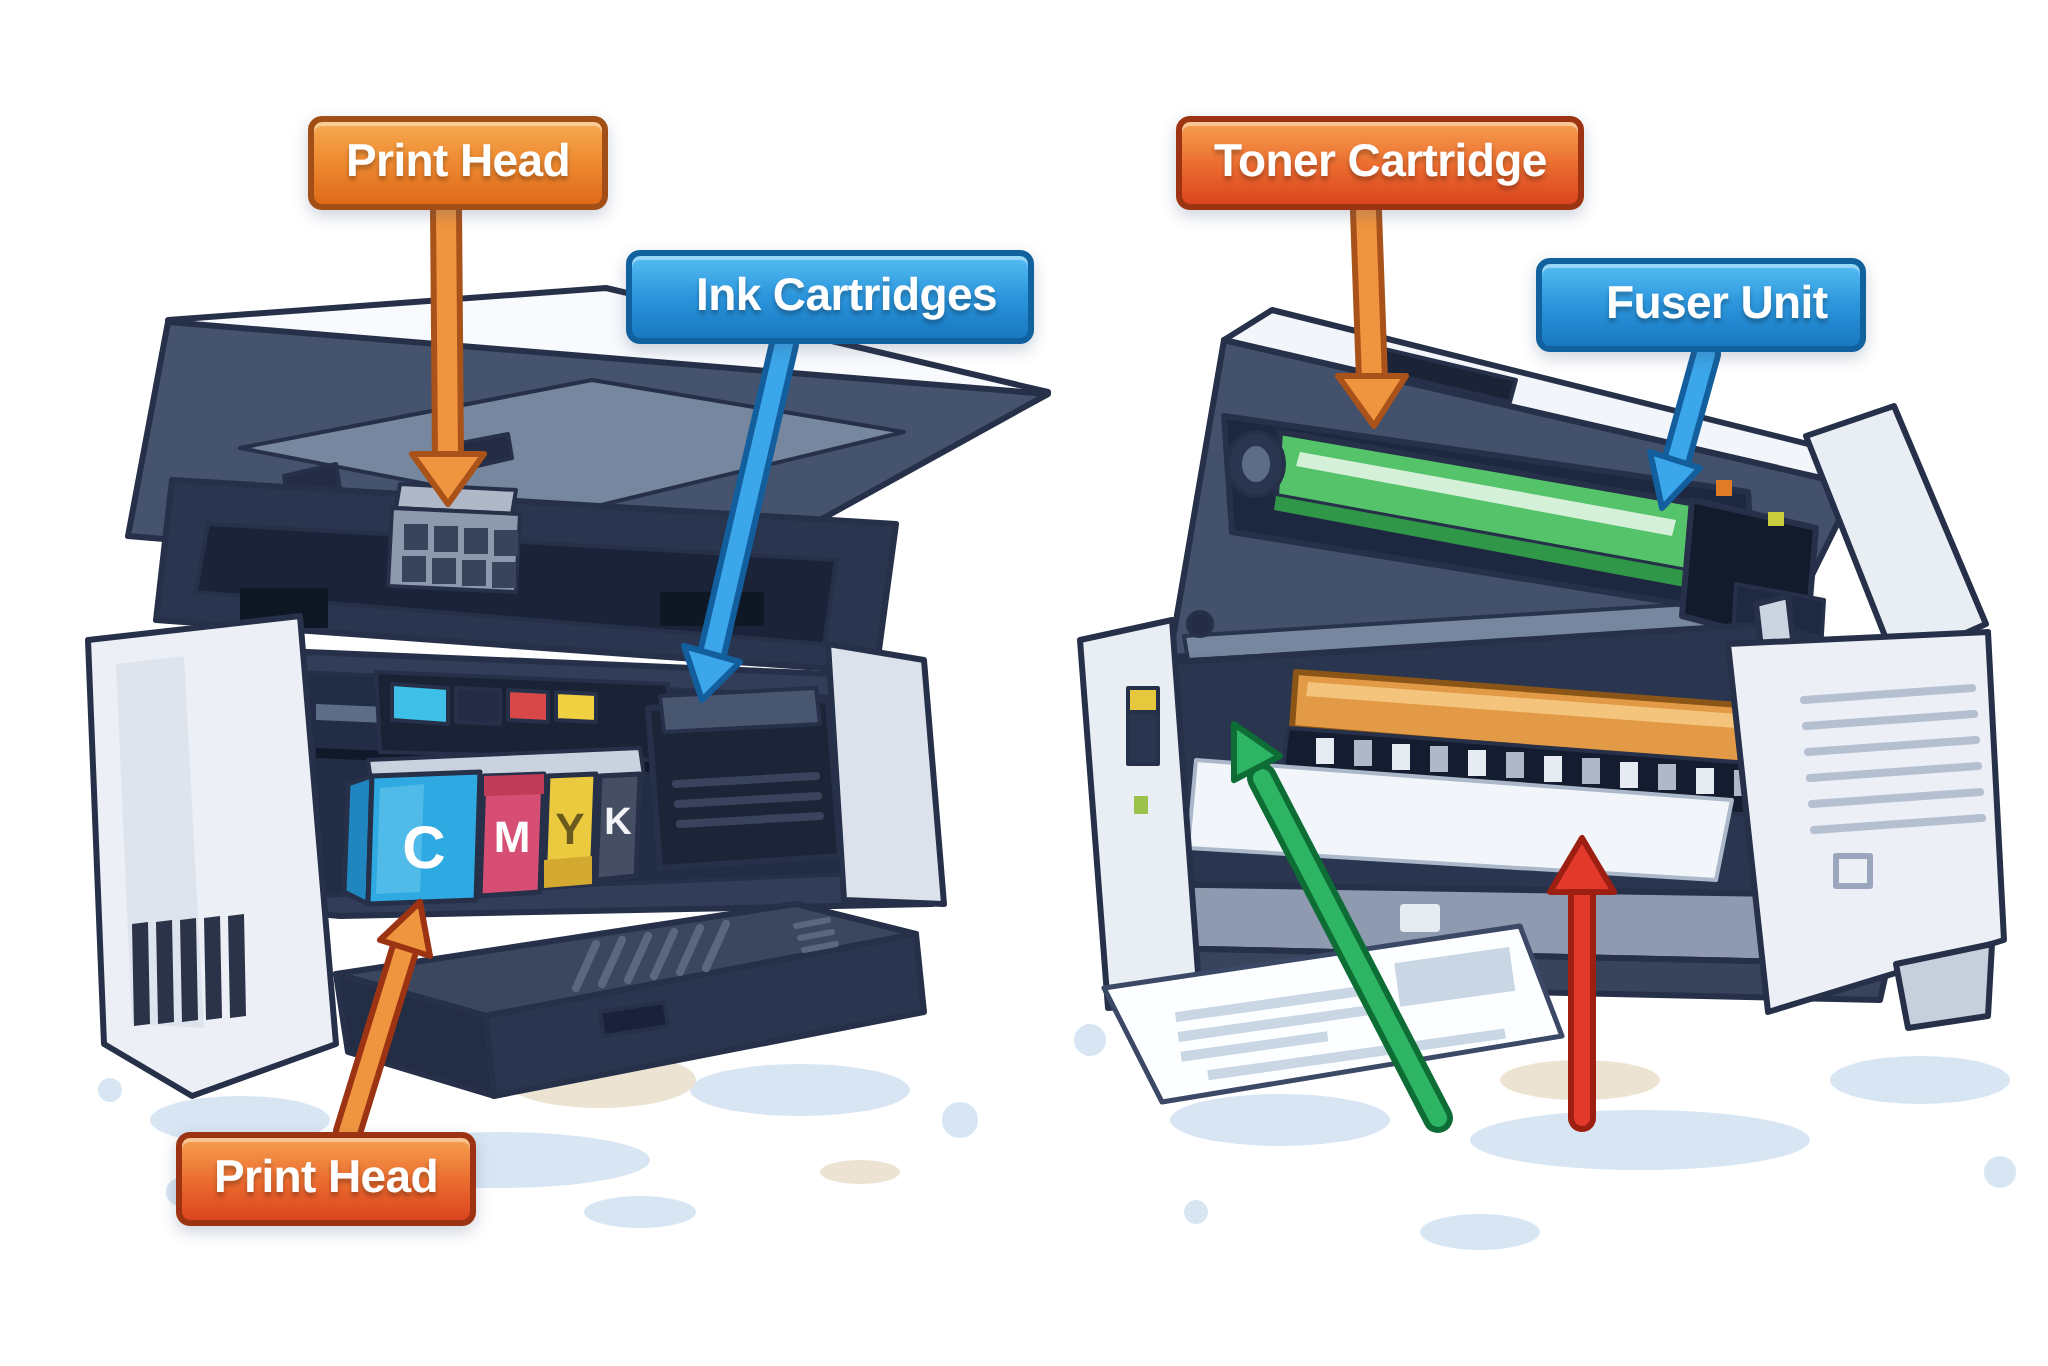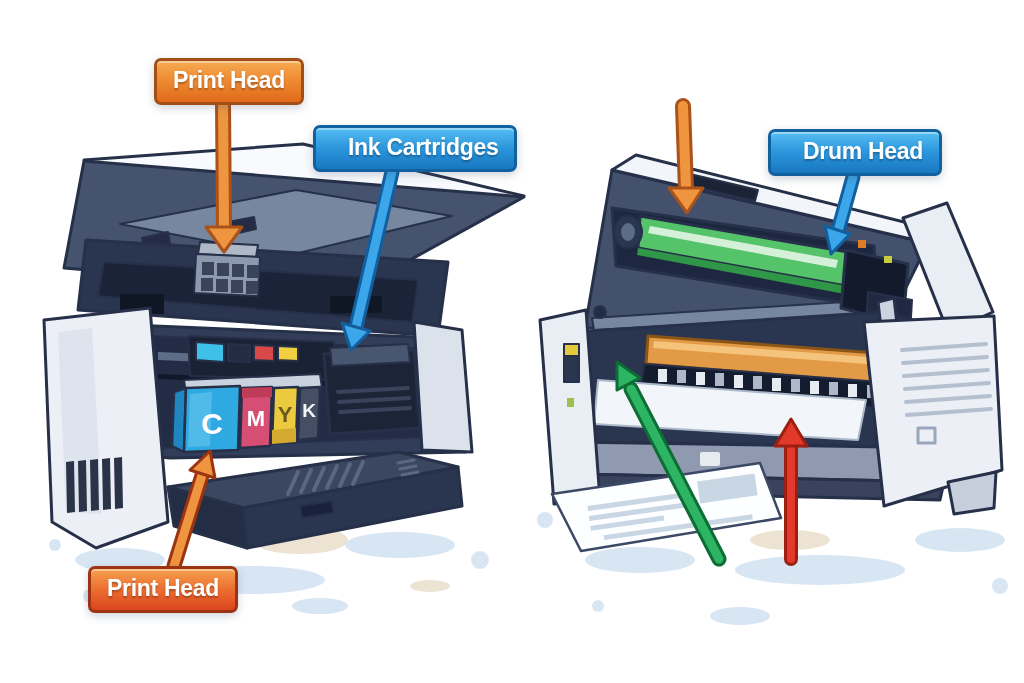--- a/index.html
+++ b/index.html
@@ -277,23 +277,26 @@
 </svg>
 
 <div class="callout co-orange" style="left:154px;top:58px;">
   <span>Print Head</span>
 </div>
 
 <div class="callout co-blue" style="left:313px;top:125px;">
   <span>Ink Cartridges</span>
 </div>
 
+<div class="callout co-redorange" style="left:588px;top:58px;">
+  <span>Toner Cartridge</span>
+</div>
 
 <div class="callout co-blue" style="left:768px;top:129px;">
-  <span>Drum Head</span>
+  <span>Fuser Unit</span>
 </div>
 
 <div class="callout co-redorange" style="left:88px;top:566px;">
   <span>Print Head</span>
 </div>
 
 
 </div>
 
 </body></html>

